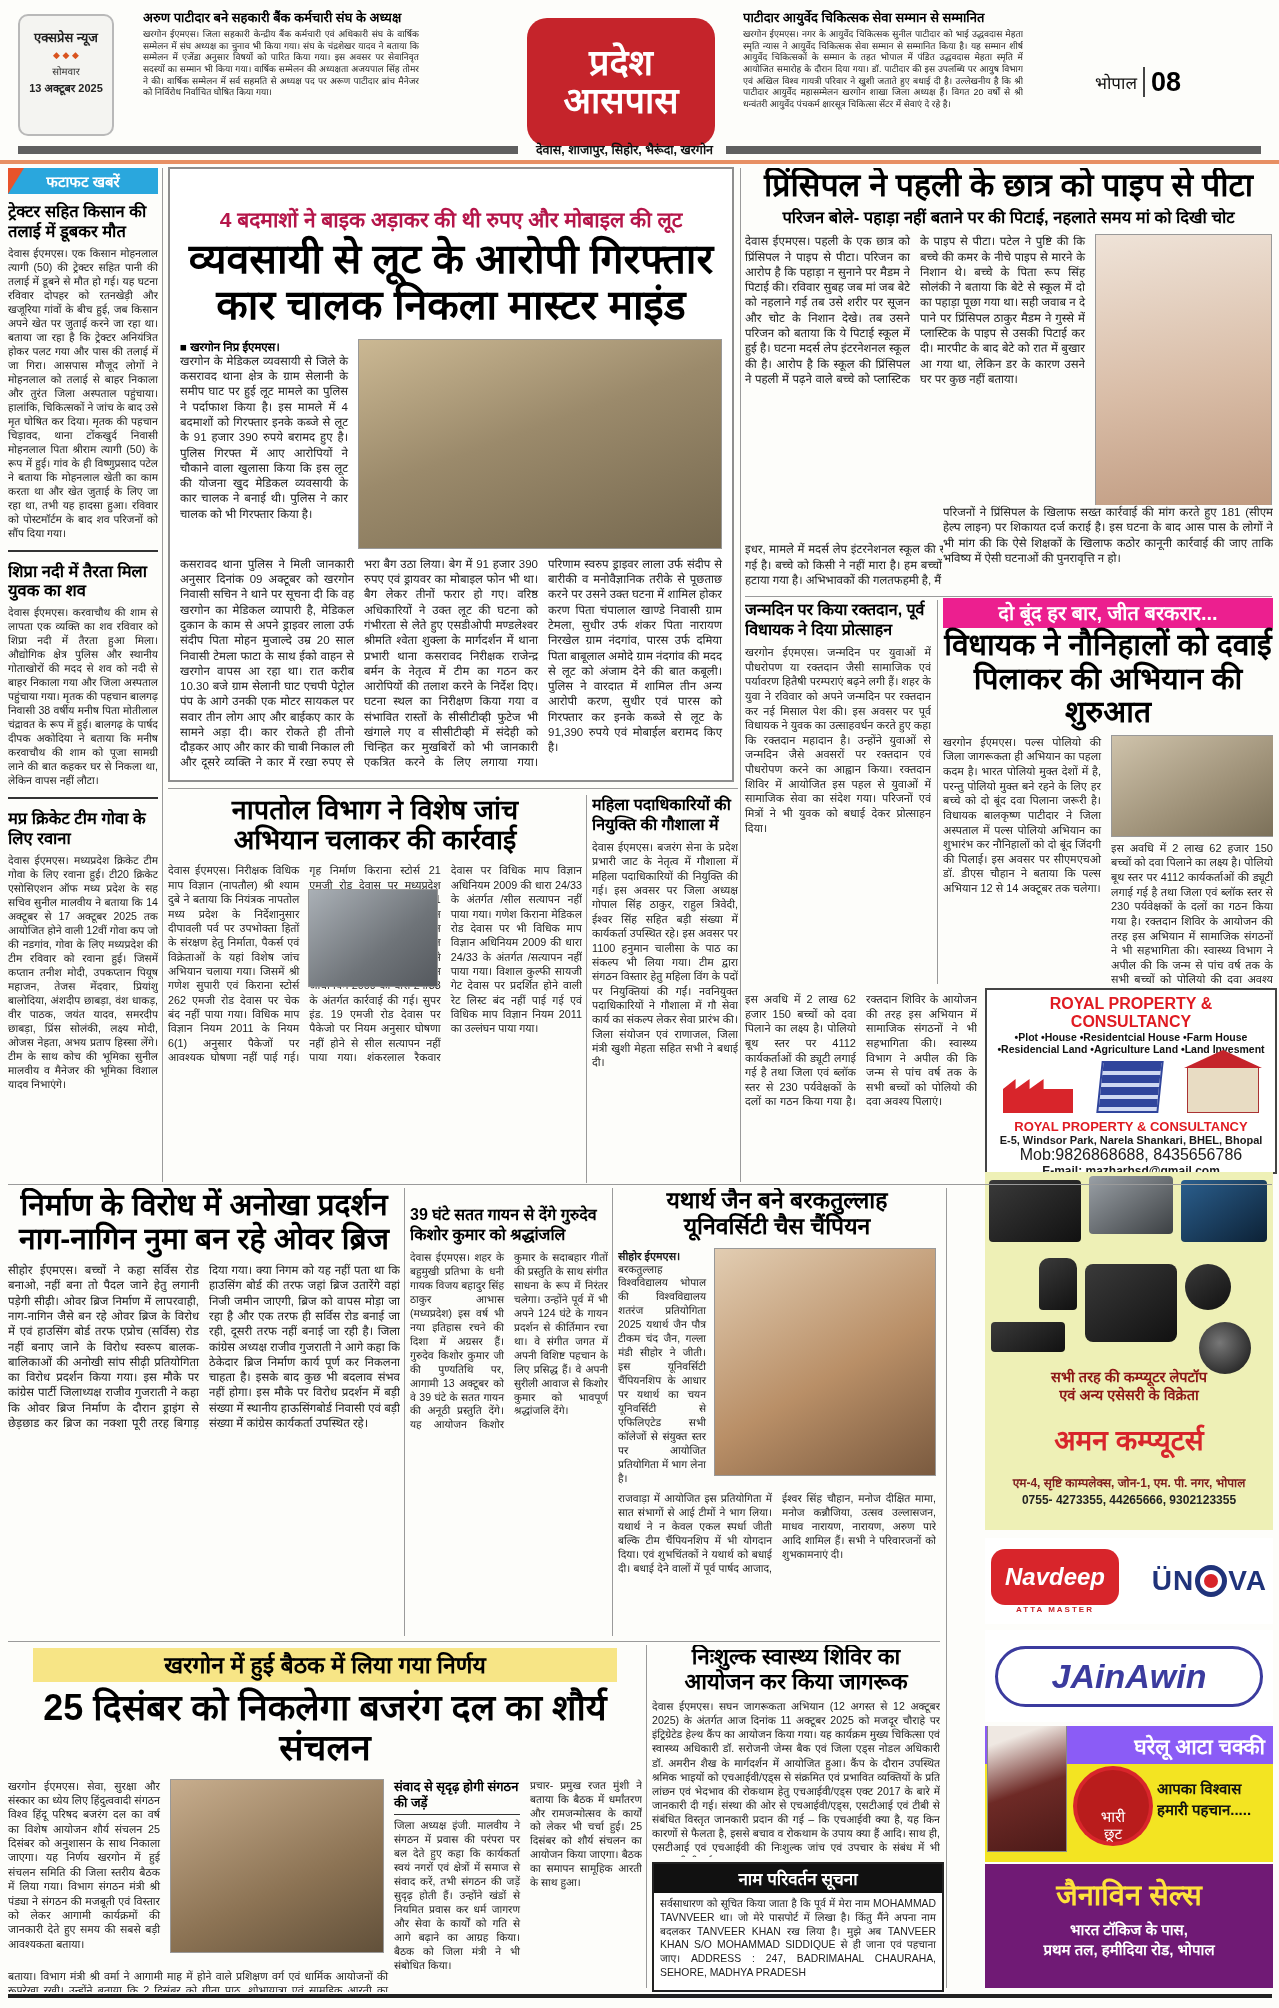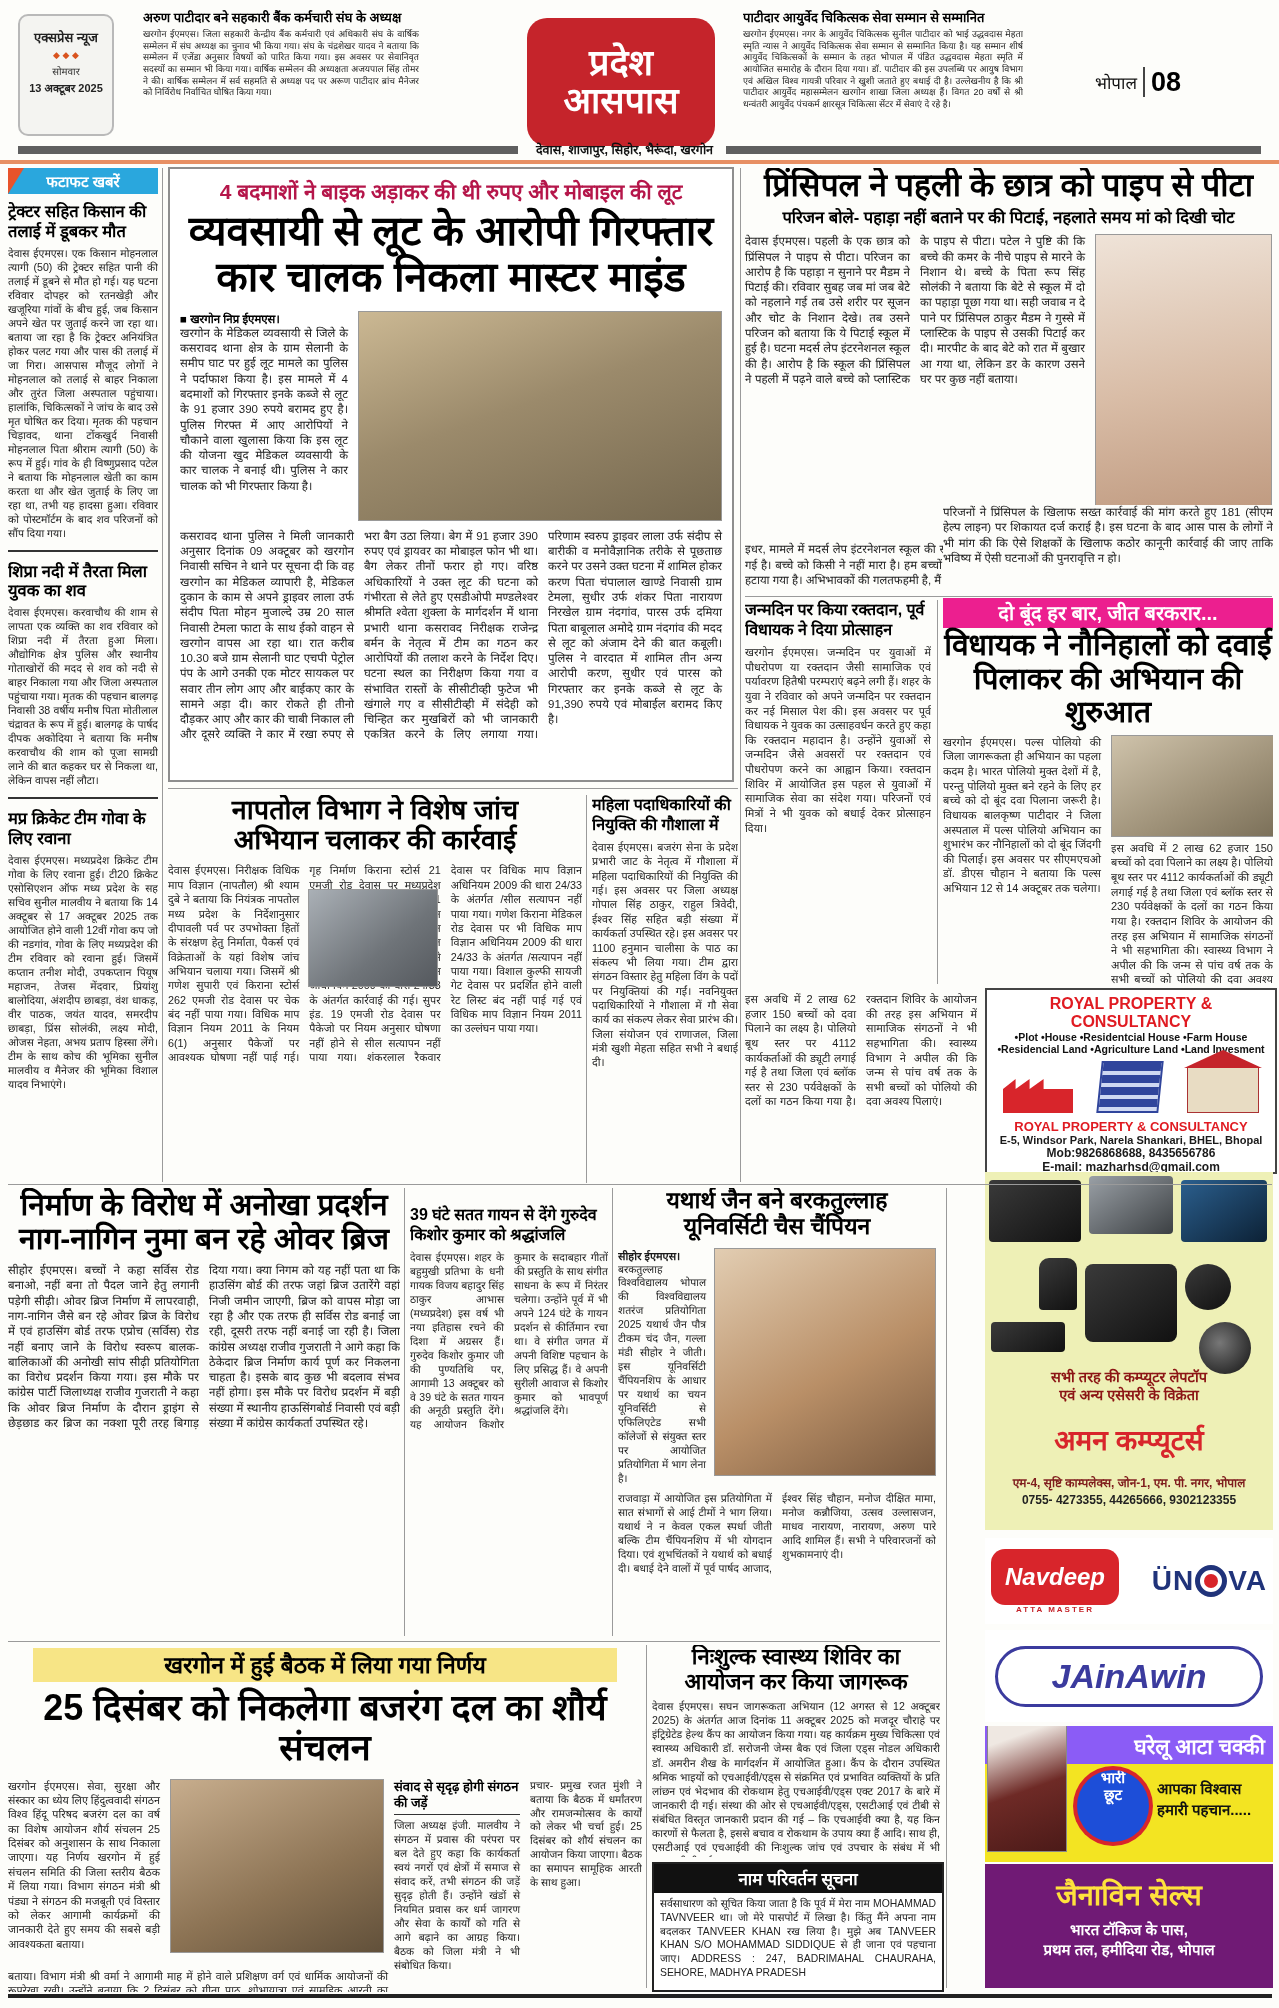--- a/index.html
+++ b/index.html
@@ -22,21 +22,21 @@
   .gray-bar{position:absolute;height:8px;background:#5f5f5f;}
   .salmon-line{position:absolute;height:4px;background:#e78f63;left:0;width:1279px;}
   
   .qn-header{background:#2aa7dd;color:#fff;font-weight:bold;font-size:15px;
              display:flex;align-items:center;justify-content:center;position:relative;height:26px;}
   .qn-tri{position:absolute;left:0;top:0;width:0;height:0;border-top:26px solid #e8532a;border-right:16px solid transparent;}
   .qn-title{font-weight:bold;font-size:16.5px;line-height:1.2;color:#000;margin:8px 0 4px 0;}
   .qn-body{font-size:10.6px;}
   .qn-rule{border:none;border-top:2px solid #333;margin:10px 0;}
   .box-border{border:2px solid #8e8e8e;}
-  .kicker{font-weight:bold;text-align:center;color:#b5164a;}
+  .kicker{font-weight:bold;text-align:center;color:#b5164a;margin-top:28px;}
   .banner-pink{background:#ec1f8f;color:#fff;font-weight:bold;text-align:center;}
   .kicker-yellow{background:#f7e586;color:#000;font-weight:bold;text-align:center;}
   
   .ad-royal{border:2px solid #444;background:#fff;text-align:center;padding:5px 6px;}
   .royal-title{color:#e01b22;font-weight:bold;font-size:16px;}
   .royal-line{font-size:10.5px;font-weight:bold;color:#111;}
   .icon-row{display:flex;justify-content:space-between;align-items:flex-end;margin:6px 10px;}
   .fac{width:70px;height:40px;background:
        linear-gradient(180deg,#d8252b 0%,#d8252b 100%);clip-path:polygon(0 40%,18% 15%,18% 40%,38% 15%,38% 40%,58% 15%,58% 40%,100% 40%,100% 100%,0 100%);}
   .bldg{width:58px;height:48px;background:repeating-linear-gradient(180deg,#30459c 0 8px,#cfd8f2 8px 12px);border:2px solid #30459c;transform:skewX(-6deg);}
@@ -48,22 +48,22 @@
   .aman-tag{color:#8c1515;font-weight:bold;font-size:14.5px;text-align:center;line-height:1.25;}
   .aman-name{color:#d8252b;font-weight:bold;font-size:28px;text-align:center;}
   .logo-nav{background:#d8252b;border-radius:14px;color:#fff;font-weight:bold;font-style:italic;
             display:flex;align-items:center;justify-content:center;font-size:24px;}
   .unova{color:#20337a;font-weight:bold;font-size:28px;letter-spacing:1px;display:flex;align-items:center;}
   .unova-o{display:inline-block;width:22px;height:22px;border:5px solid #20337a;border-radius:50%;position:relative;margin:0 1px;}
   .unova-o:after{content:"";position:absolute;left:4px;top:4px;width:14px;height:14px;background:#d8252b;border-radius:50%;}
   .jainawin{border:3px solid #3b3b9e;border-radius:40px;color:#3b3b9e;font-weight:bold;
             font-size:34px;text-align:center;font-style:italic;}
   .atta-black{background:#8b5cf6;color:#fff;font-weight:bold;font-size:21px;text-align:right;padding:6px 8px 4px 0;}
-  .starburst{background:#1d4ed8;color:#fff;font-weight:bold;text-align:center;border-radius:50%;
-             display:flex;flex-direction:column;justify-content:flex-start;font-size:15px;line-height:1.1;
+  .starburst{background:#b91c1c;color:#fff;font-weight:normal;text-align:center;border-radius:50%;
+             display:flex;flex-direction:column;justify-content:flex-end;font-size:15px;line-height:1.1;
              box-shadow:0 0 0 4px #d8252b, 0 0 0 6px #f3e422;}
   .sales-red{background:#701a75;color:#fff;text-align:center;}
   .sales-name{color:#ffe23c;font-weight:bold;font-size:29px;}
   .notice-box{border:2px solid #222;}
   .notice-head{background:#111;color:#fff;font-weight:bold;font-size:17px;text-align:center;padding:3px 0;}
   .sub-head{font-weight:bold;font-size:13px;line-height:1.25;border-bottom:1.5px solid #333;padding-bottom:3px;margin-bottom:4px;color:#000;}
 </style>
 </head>
 <body>
 
@@ -185,21 +185,21 @@
   <div class="royal-title">ROYAL PROPERTY &amp; CONSULTANCY</div>
   <div class="royal-line">•Plot •House •Residentcial House •Farm House</div>
   <div class="royal-line">•Residencial Land •Agriculture Land •Land Invesment</div>
   <div class="icon-row">
     <div class="fac"></div>
     <div class="bldg"></div>
     <div class="house"></div>
   </div>
   <div style="color:#e01b22;font-weight:bold;font-size:13px;">ROYAL PROPERTY &amp; CONSULTANCY</div>
   <div style="font-size:11px;font-weight:bold;">E-5, Windsor Park, Narela Shankari, BHEL, Bhopal</div>
-  <div style="font-size:12px;font-weight:bold;">Mob:9826868688, 8435656786</div>
+  <div style="font-size:16px;font-weight:normal;">Mob:9826868688, 8435656786</div>
   <div style="font-size:12px;font-weight:bold;">E-mail: mazharhsd@gmail.com</div>
 </div>
 
 <div class="abs ad-aman" style="left:985px;top:1172px;width:288px;height:358px;">
   <div class="dev" style="left:4px;top:8px;width:92px;height:62px;"></div>
   <div class="dev" style="left:104px;top:4px;width:84px;height:58px;background:linear-gradient(145deg,#9aa0a6,#3c4043);"></div>
   <div class="dev" style="left:196px;top:8px;width:86px;height:62px;background:linear-gradient(145deg,#2b5f8e,#0c2135);"></div>
   <div class="dev" style="left:54px;top:86px;width:38px;height:52px;border-radius:10px 10px 4px 4px;"></div>
   <div class="dev" style="left:100px;top:92px;width:92px;height:78px;border-radius:8px;"></div>
   <div class="dev" style="left:200px;top:92px;width:46px;height:46px;border-radius:50%;"></div>

